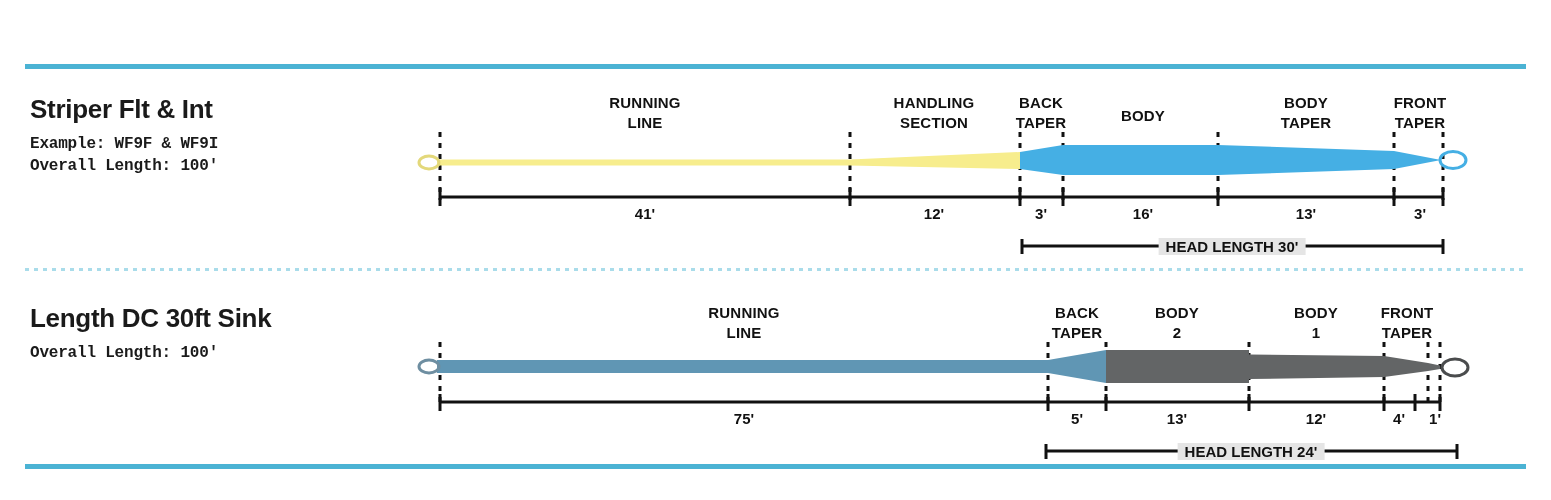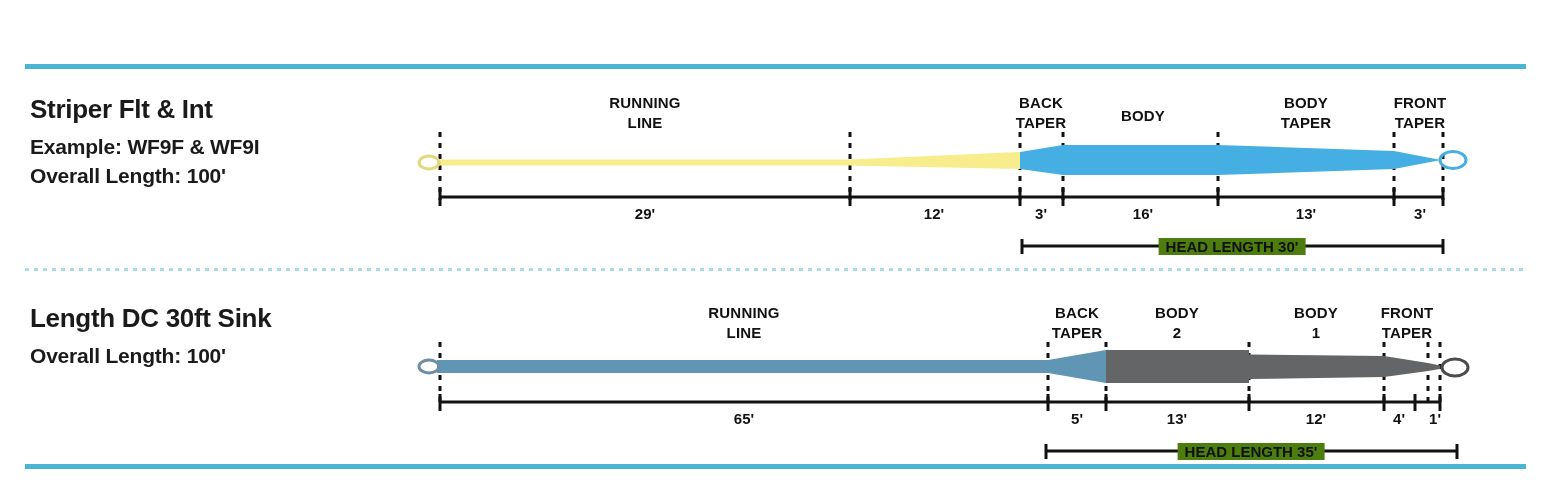--- a/index.html
+++ b/index.html
@@ -42,27 +42,28 @@
   .prod-title {
     font-size: 26px;
     font-weight: bold;
     color: #1a1a1a;
     letter-spacing: -0.3px;
     white-space: nowrap;
     margin: 0 0 10px 0;
     line-height: 1.05;
   }
   .prod-line {
-    font-size: 21px;
+    font-size: 16px;
     font-weight: bold;
     color: #1a1a1a;
     letter-spacing: -0.2px;
     white-space: nowrap;
     line-height: 1.38;
     margin: 0;
+    font-family: Liberation Mono, monospace;
   }
 
   
   .diagram { position: absolute; }
   .dg-1 { left: 0; top: 80px; width: 1551px; height: 180px; }
   .dg-2 { left: 0; top: 290px; width: 1551px; height: 175px; }
   .diagram svg { display: block; }
 
   .seg-label {
     position: absolute;
@@ -83,21 +84,21 @@
     color: #111111;
     white-space: nowrap;
     transform: translateX(-50%);
   }
   .head-label {
     position: absolute;
     font-size: 15px;
     font-weight: bold;
     color: #111111;
     white-space: nowrap;
-    background: #4d7c0f;
+    background: #e5e5e5;
     padding: 0 7px;
     transform: translateX(-50%);
   }
 </style>
 </head>
 <body>
 
 <div id="page">
 
   <div class="rule-top"></div>
@@ -107,29 +108,31 @@
   <div class="textblock tb-1">
     <div class="prod-title">Striper Flt &amp; Int</div>
     <div class="prod-line">Example: WF9F &amp; WF9I</div>
     <div class="prod-line">Overall Length: 100'</div>
   </div>
 
   <div class="diagram dg-1">
 
     <div class="seg-label" style="left:645px; top:13px;">RUNNING
 LINE</div>
+    <div class="seg-label" style="left:934px; top:13px;">HANDLING
+SECTION</div>
     <div class="seg-label" style="left:1041px; top:13px;">BACK
 TAPER</div>
     <div class="seg-label" style="left:1143px; top:26px;">BODY</div>
     <div class="seg-label" style="left:1306px; top:13px;">BODY
 TAPER</div>
     <div class="seg-label" style="left:1420px; top:13px;">FRONT
 TAPER</div>
 
-    <div class="dim-label" style="left:645px; top:125px;">29'</div>
+    <div class="dim-label" style="left:645px; top:125px;">41'</div>
     <div class="dim-label" style="left:934px; top:125px;">12'</div>
     <div class="dim-label" style="left:1041px; top:125px;">3'</div>
     <div class="dim-label" style="left:1143px; top:125px;">16'</div>
     <div class="dim-label" style="left:1306px; top:125px;">13'</div>
     <div class="dim-label" style="left:1420px; top:125px;">3'</div>
 
     <div class="head-label" style="left:1232px; top:158px;">HEAD LENGTH 30'</div>
 
     <svg width="1551" height="180" viewBox="0 0 1551 180">
 
@@ -189,28 +192,28 @@
 LINE</div>
     <div class="seg-label" style="left:1077px; top:13px;">BACK
 TAPER</div>
     <div class="seg-label" style="left:1177px; top:13px;">BODY
 2</div>
     <div class="seg-label" style="left:1316px; top:13px;">BODY
 1</div>
     <div class="seg-label" style="left:1407px; top:13px;">FRONT
 TAPER</div>
 
-    <div class="dim-label" style="left:744px; top:120px;">65'</div>
+    <div class="dim-label" style="left:744px; top:120px;">75'</div>
     <div class="dim-label" style="left:1077px; top:120px;">5'</div>
     <div class="dim-label" style="left:1177px; top:120px;">13'</div>
     <div class="dim-label" style="left:1316px; top:120px;">12'</div>
     <div class="dim-label" style="left:1399px; top:120px;">4'</div>
     <div class="dim-label" style="left:1435px; top:120px;">1'</div>
 
-    <div class="head-label" style="left:1251px; top:153px;">HEAD LENGTH 35'</div>
+    <div class="head-label" style="left:1251px; top:153px;">HEAD LENGTH 24'</div>
 
     <svg width="1551" height="175" viewBox="0 0 1551 175">
 
       <g stroke="#111111" stroke-width="3" stroke-dasharray="5 6">
         <line x1="440" y1="52" x2="440" y2="115"></line>
         <line x1="1048" y1="52" x2="1048" y2="115"></line>
         <line x1="1106" y1="52" x2="1106" y2="115"></line>
         <line x1="1249" y1="52" x2="1249" y2="115"></line>
         <line x1="1384" y1="52" x2="1384" y2="115"></line>
         <line x1="1428" y1="52" x2="1428" y2="115"></line>

